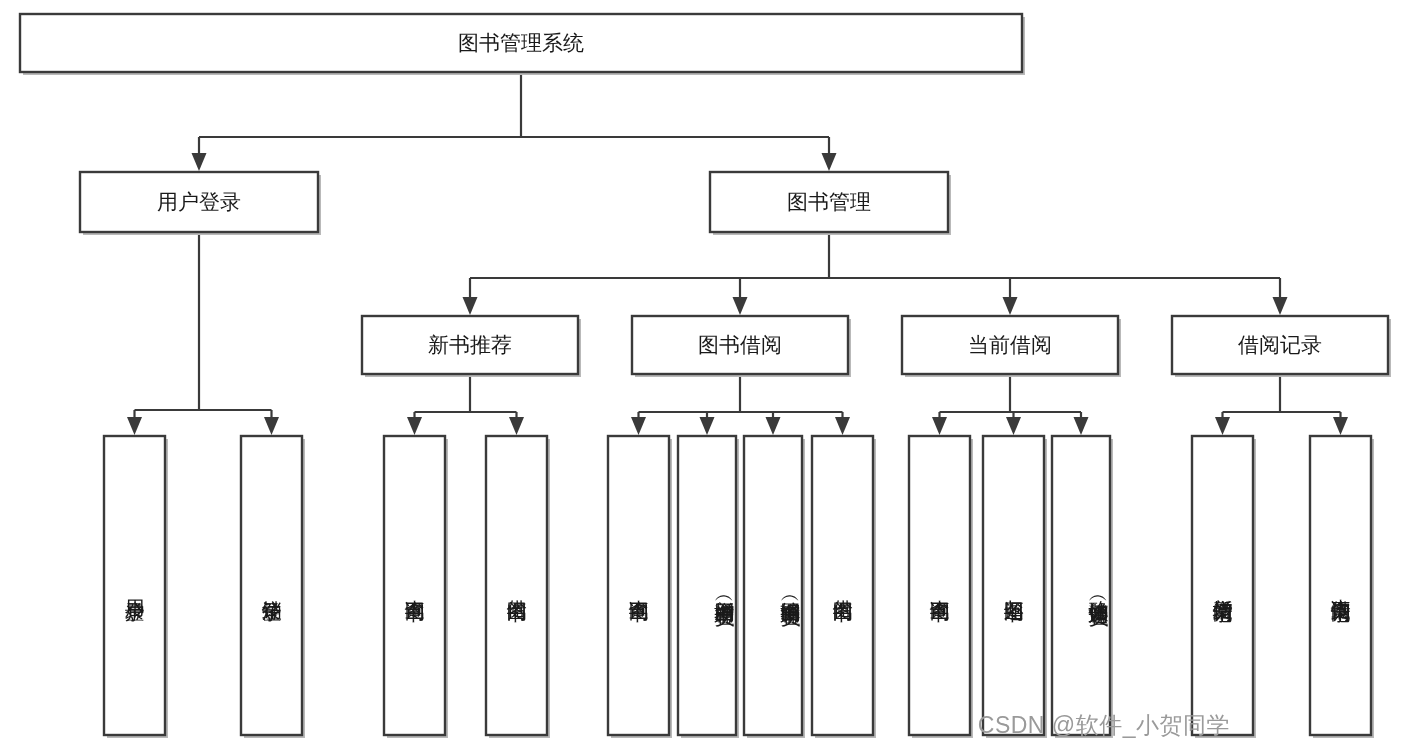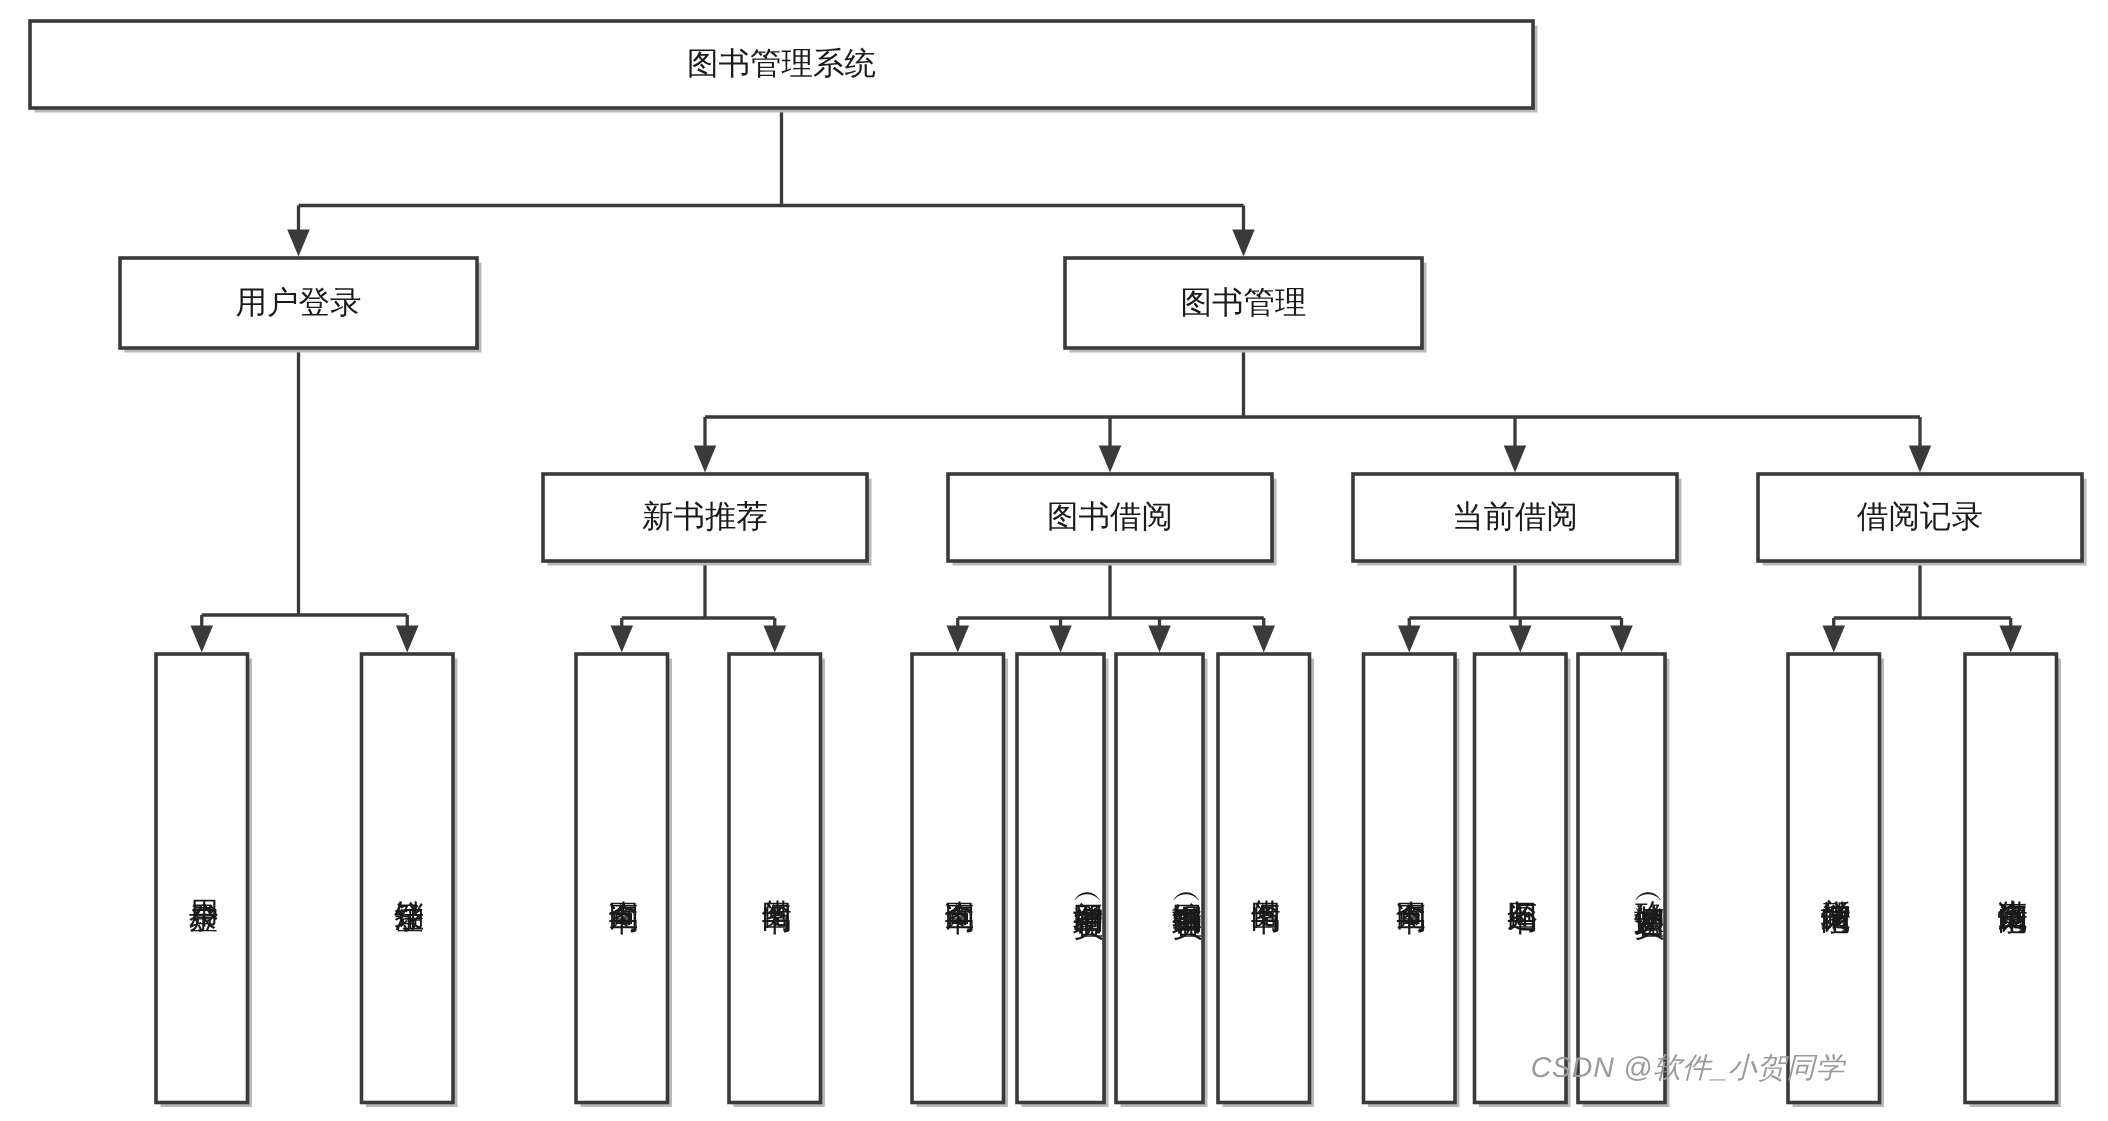--- a/index.html
+++ b/index.html
@@ -67,27 +67,26 @@
     letter-spacing: 1px;
     pointer-events: none;
     text-align: left;
   }
   .leaf-label.centered {
     align-items: center;
   }
   .watermark {
     position: absolute;
     right: 10px;
-    bottom: 22px;
-    font-family: "Liberation Sans", "DejaVu Sans", sans-serif;
-    font-size: 19px;
+    bottom: 6px;
+    font-family: "Liberation Sans", "DejaVu Sans", sans-serif;
+    font-size: 23px;
     color: #9a9a9a;
     letter-spacing: 0.5px;
     white-space: nowrap;
-    font-style: italic;
   }
 </style>
 </head>
 <body>
 
 <div id="diagram-root">
 
   <svg id="tree-svg" viewBox="0 0 1405 747" xmlns="http://www.w3.org/2000/svg">
     <g id="connectors-layer">
         <line x1="521" y1="72" x2="521" y2="137" class="connector"></line>

